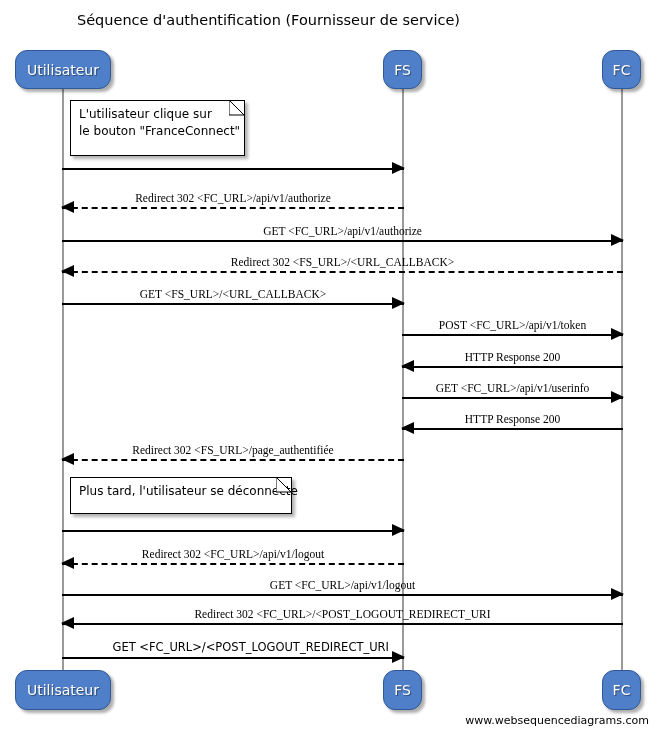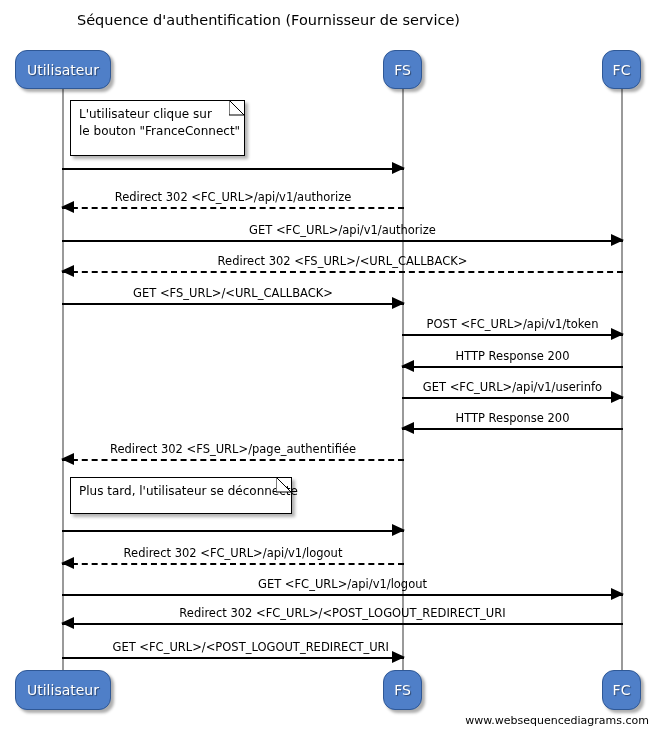--- a/index.html
+++ b/index.html
@@ -110,20 +110,21 @@
     position: absolute;
     bottom: 3px;
     font-size: 11.5px;
     color: #000000;
     white-space: nowrap;
     background: transparent;
   }
   .msg .label.center {
     left: 50%;
     transform: translateX(-50%);
+    font-family: Liberation Serif, serif;
   }
   .msg .label.right-al {
     right: 15px;
   }
   .footer {
     position: absolute;
     right: 8px;
     bottom: 7px;
     font-size: 11px;
     color: #000000;

